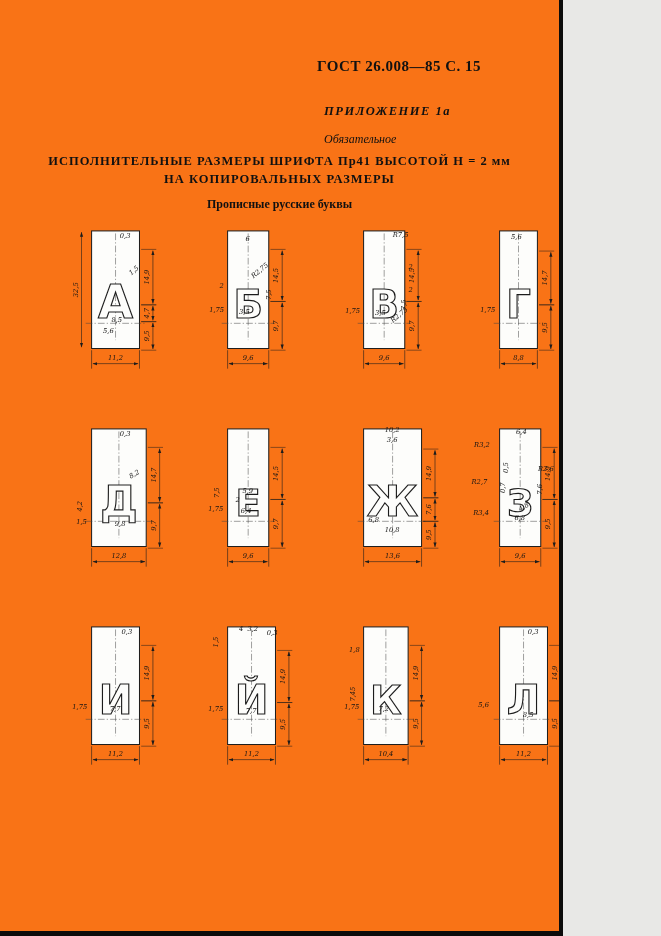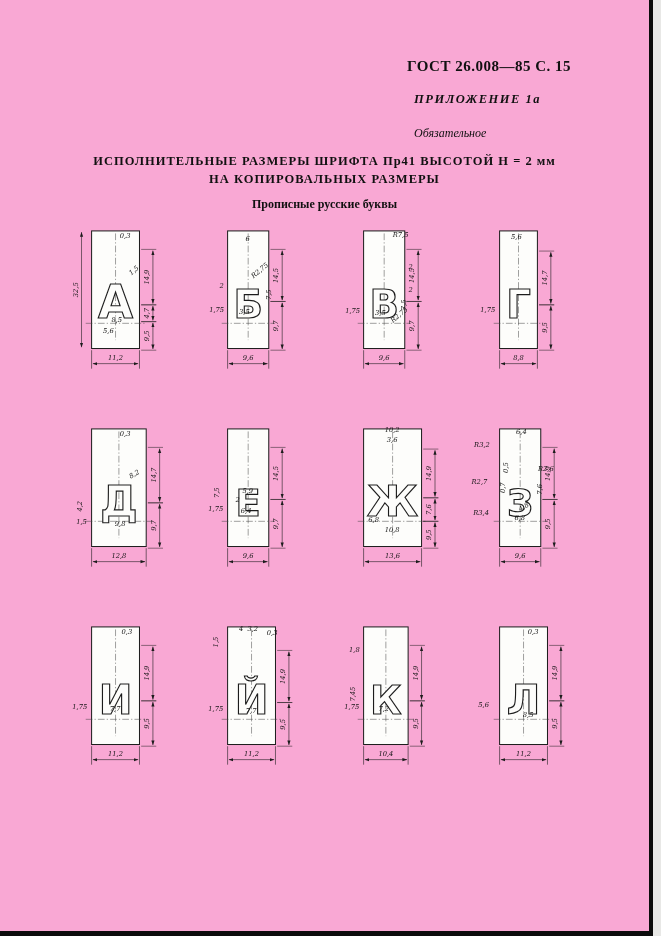--- a/index.html
+++ b/index.html
@@ -1,30 +1,30 @@
 <!DOCTYPE html>
 <html><head>
 <meta charset="utf-8">
 <style>
   html,body{margin:0;padding:0;background:#e8e8e6;}
   .page{
-    position:relative; width:653px; height:936px; background:#f9a8d4;
+    position:relative; width:563px; height:936px; background:#f97316;
     font-family:"Liberation Serif", serif; color:#111;
     border-right:4px solid #0c0c0c; border-bottom:5px solid #0c0c0c;
     box-sizing:border-box; overflow:hidden;
   }
   .gost-num{
     position:absolute; top:58px; right:78px;
     font-size:15px; font-weight:bold; letter-spacing:.5px;
   }
   .appendix{
     position:absolute; top:92px; right:108px; text-align:left;
   }
-  .appendix .a1{font-size:12.5px; font-style:italic; font-weight:bold; letter-spacing:1.5px;}
-  .appendix .a2{font-size:12px; font-style:italic; margin-top:19px;}
+  .appendix .a1{font-size:12.5px; font-style:italic; font-weight:bold; letter-spacing:1.5px;margin-top:12px;}
+  .appendix .a2{font-size:12px; font-style:italic; margin-top:13px;}
   .doc-title{
     position:absolute; top:152px; left:0; width:100%; text-align:center;
     font-size:12.5px; font-weight:bold; letter-spacing:1px; line-height:1.45;
   }
   .doc-subtitle{
     position:absolute; top:197px; left:0; width:100%; text-align:center;
     font-size:12px; font-weight:bold;font-family:Liberation Serif, serif;
   }
   .drawings{
     position:absolute; top:224px; left:58px; width:545px;

